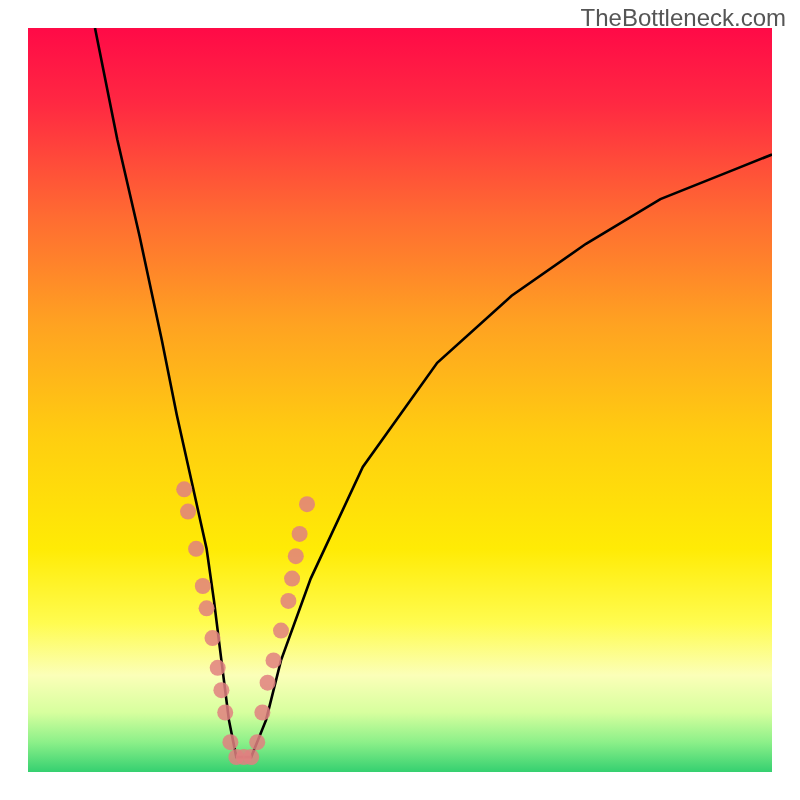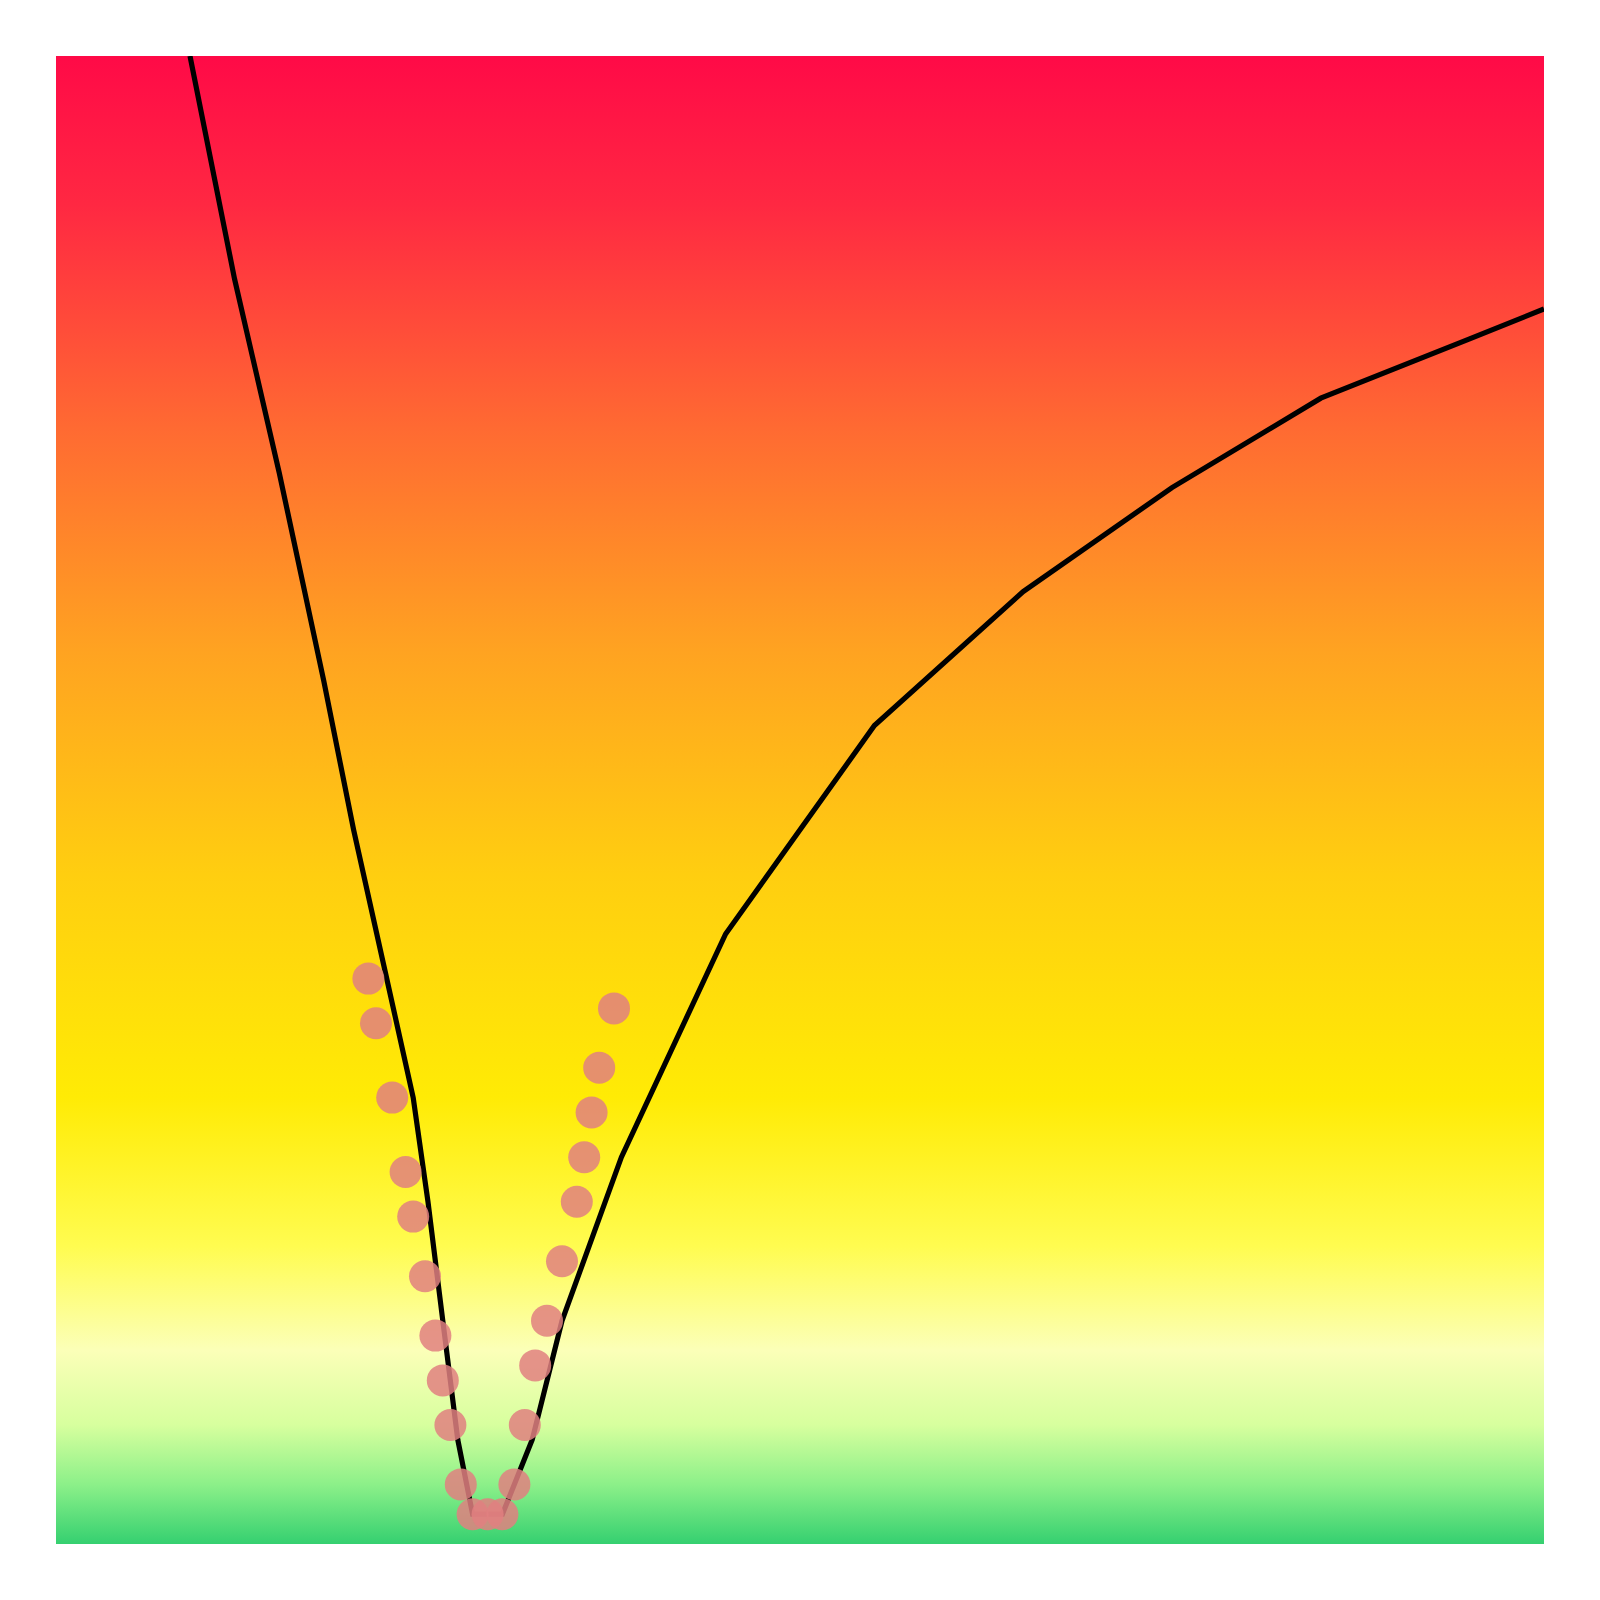--- a/index.html
+++ b/index.html
@@ -46,20 +46,21 @@
     left: 0;
     top: 0;
     width: 744px;
     height: 744px;
   }
 </style>
 </head>
 <body>
 <div class="root">
 
+  <div class="watermark">TheBottleneck.com</div>
 
   <div class="frame">
     <svg class="gradient" viewBox="0 0 744 744" preserveAspectRatio="none">
       <defs>
         <linearGradient id="bg" x1="0" y1="0" x2="0" y2="1">
             <stop offset="0%" stop-color="#ff0a47"></stop>
             <stop offset="10%" stop-color="#ff2842"></stop>
             <stop offset="25%" stop-color="#ff6a32"></stop>
             <stop offset="40%" stop-color="#ffa321"></stop>
             <stop offset="55.00000000000001%" stop-color="#ffce10"></stop>

